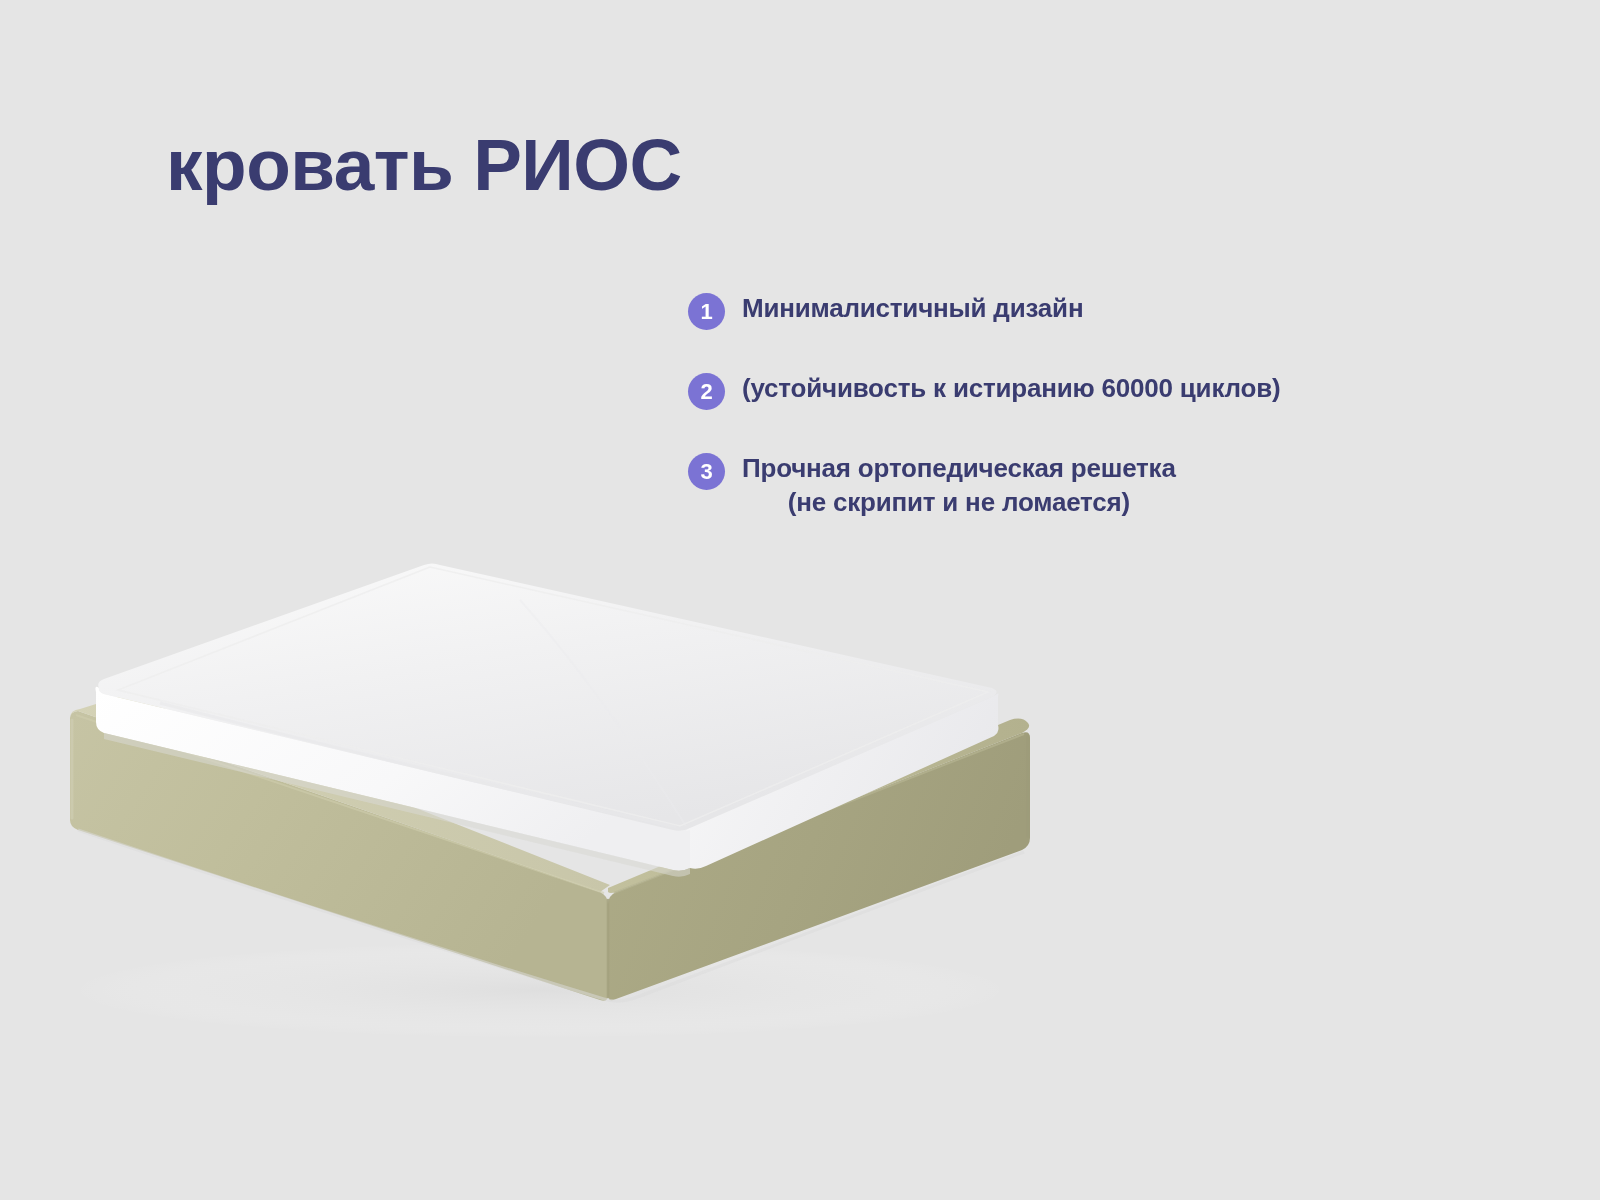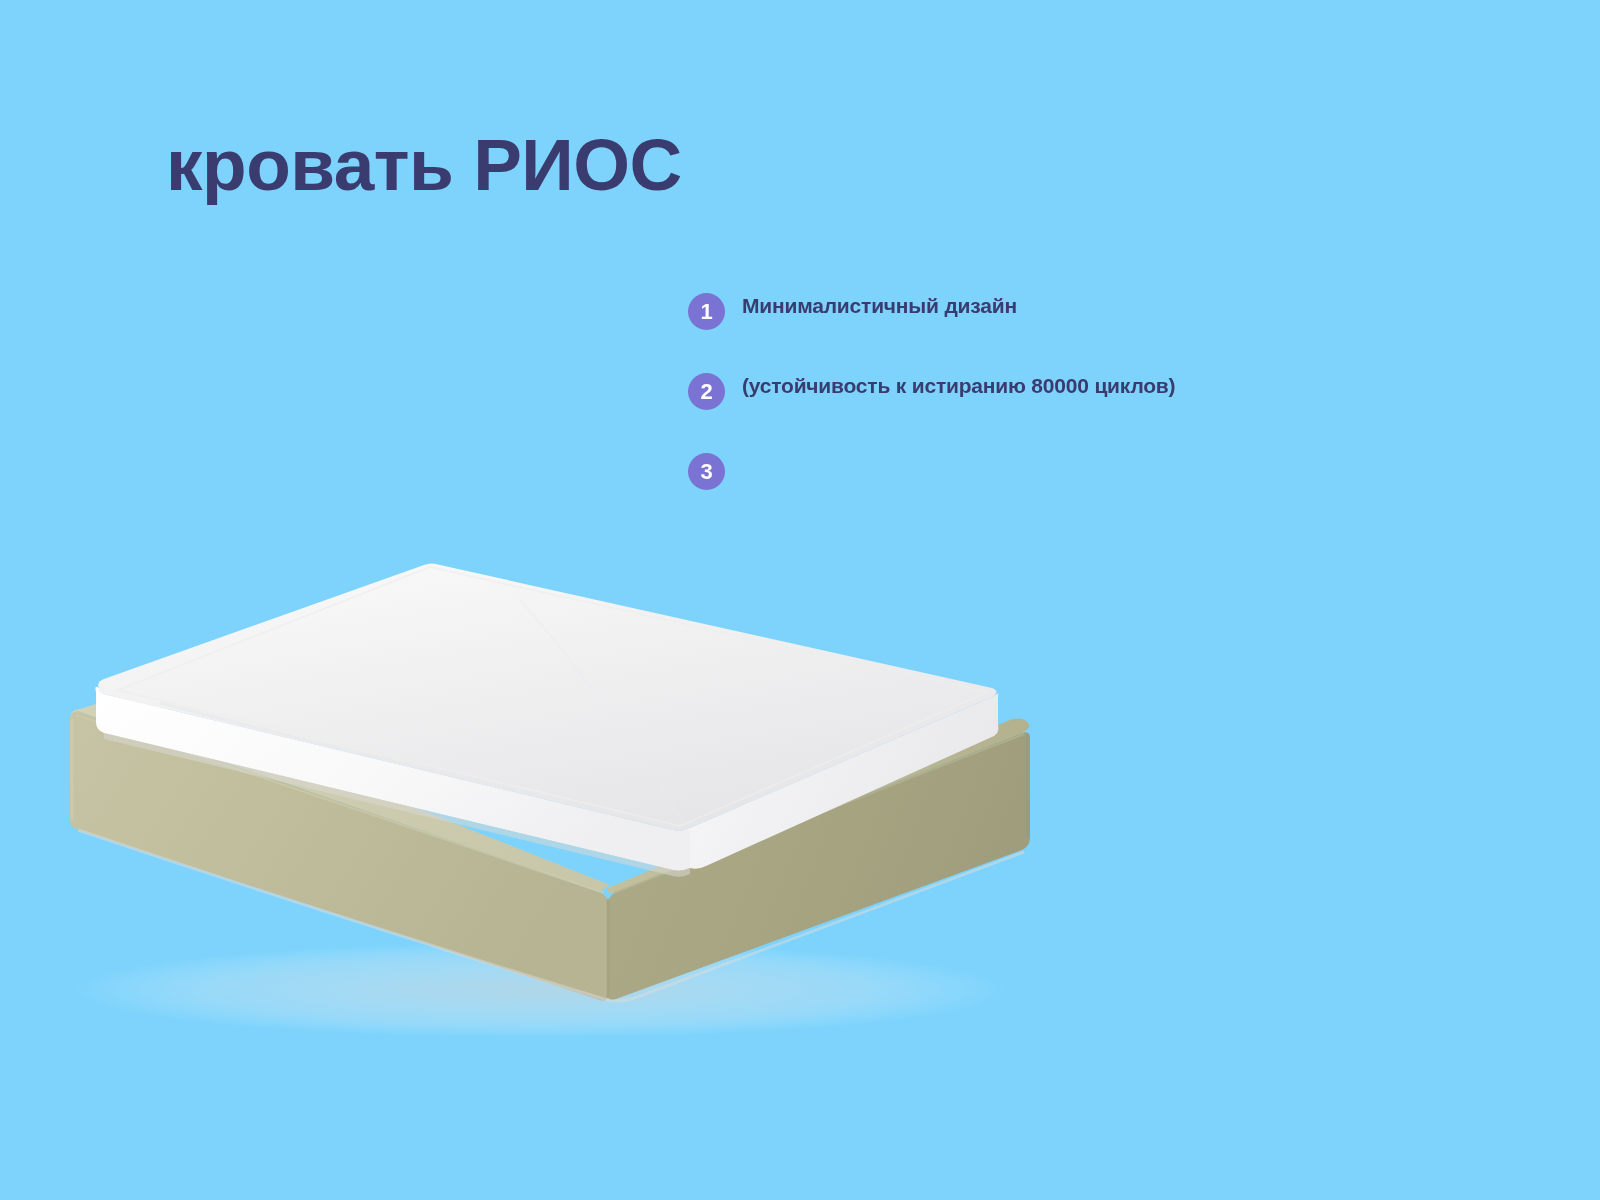--- a/index.html
+++ b/index.html
@@ -13,21 +13,21 @@
     font-family: "Liberation Sans", sans-serif;
     overflow: hidden;
     position: relative;
   }
 
   #page {
     position: absolute;
     inset: 0;
     width: 1600px;
     height: 1200px;
-    background: #7dd3fc;
+    background: #e5e5e5;
   }
 
   
   #product-title {
     position: absolute;
     left: 166px;
     top: 128px;
     font-size: 73px;
     font-weight: 700;
     letter-spacing: -0.5px;
@@ -64,21 +64,21 @@
     display: flex;
     align-items: center;
     justify-content: center;
     margin-top: 1px;
     box-sizing: border-box;
   }
 
   .feature-text {
     margin-left: 17px;
     color: #3a3c70;
-    font-size: 21px;
+    font-size: 26px;
     font-weight: 600;
     line-height: 1.30;
     letter-spacing: -0.2px;
     white-space: nowrap;
     text-align: center;
   }
   .feature-text .line2 { display: block; }
 
   
   #bed-illustration {
@@ -106,26 +106,30 @@
     <div class="feature-item">
       <div class="feature-badge">1</div>
       <div class="feature-text">
         <span class="line1">Минималистичный дизайн</span>
       </div>
     </div>
 
     <div class="feature-item">
       <div class="feature-badge">2</div>
       <div class="feature-text">
-        <span class="line2">(устойчивость к истиранию 80000 циклов)</span>
+        <span class="line2">(устойчивость к истиранию 60000 циклов)</span>
       </div>
     </div>
 
     <div class="feature-item">
       <div class="feature-badge">3</div>
+      <div class="feature-text">
+        <span class="line1">Прочная ортопедическая решетка</span>
+        <span class="line2">(не скрипит и не ломается)</span>
+      </div>
     </div>
 
   </div>
 
   <div id="bed-illustration">
     <svg viewBox="0 0 1120 560" xmlns="http://www.w3.org/2000/svg">
       <defs>
         <linearGradient id="gMattressTop" x1="0" y1="0" x2="0.55" y2="1">
           <stop offset="0%" stop-color="#fbfbfb"></stop>
           <stop offset="45%" stop-color="#f1f1f2"></stop>

